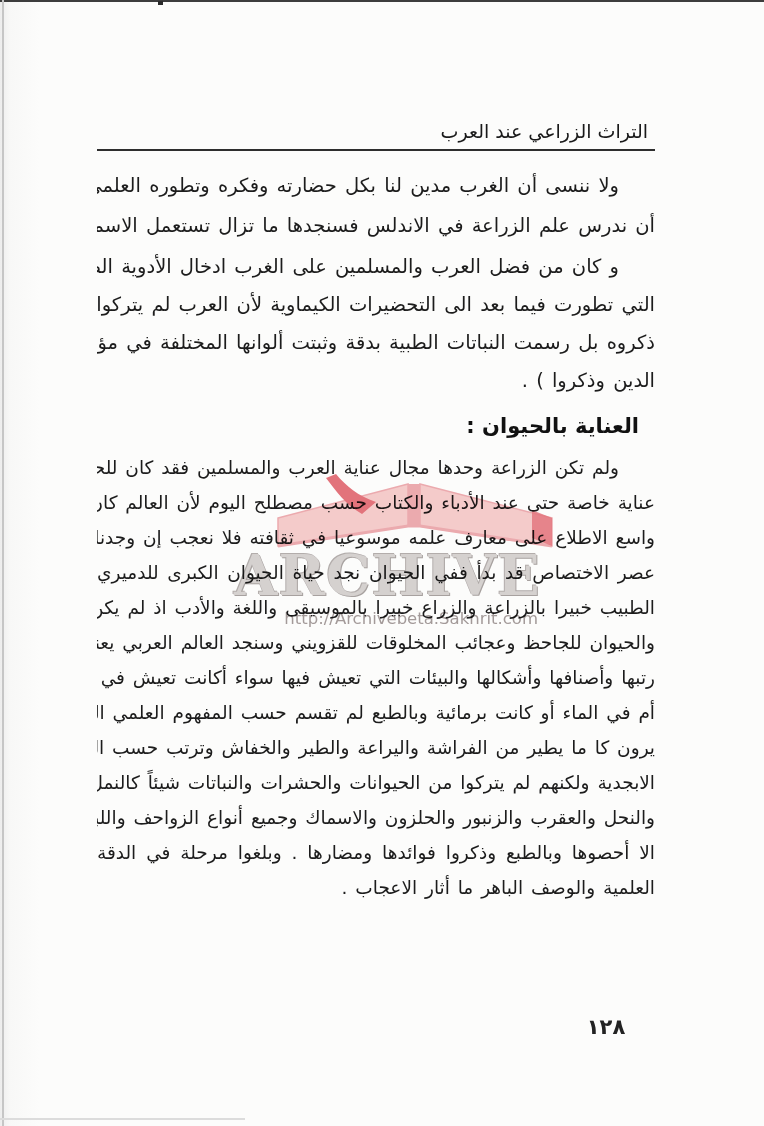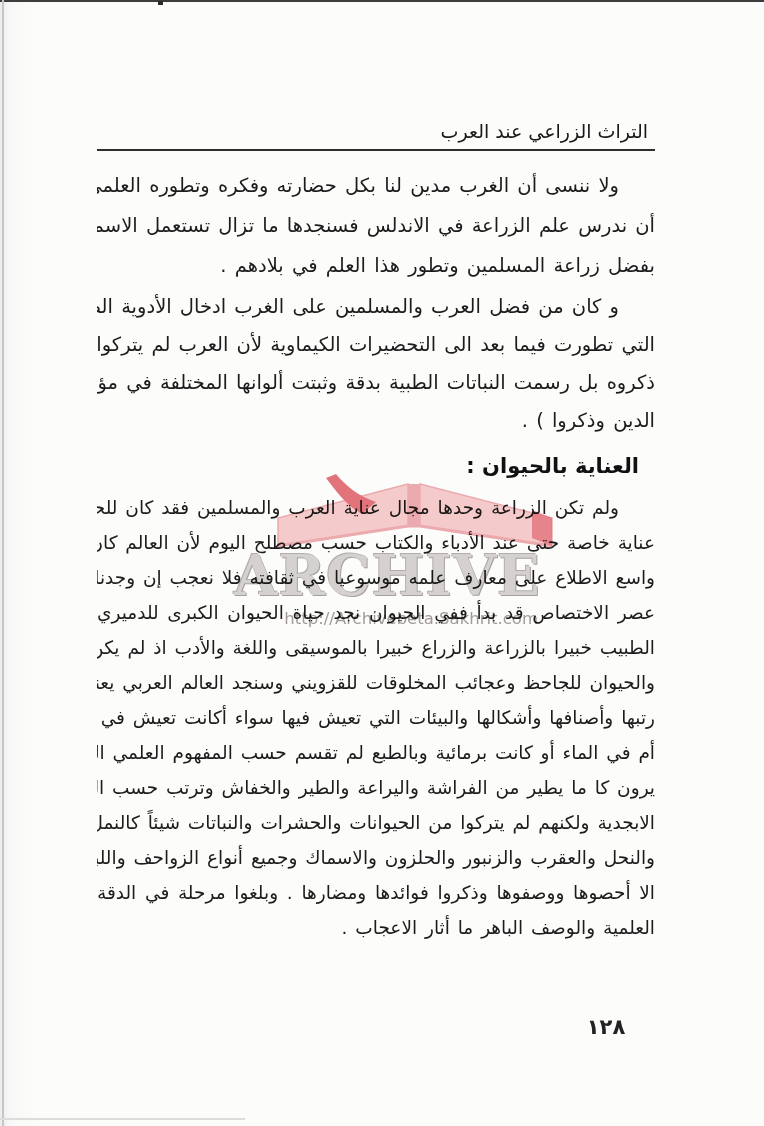--- a/index.html
+++ b/index.html
@@ -69,21 +69,20 @@
   <div class="scan-speck"></div>
 
   <div class="running-head">التراث الزراعي عند العرب</div>
   <div class="head-rule"></div>
 
   <div class="text-block">
 
     <div class="para p1">
       <div class="line indent">ولا ننسى أن الغرب مدين لنا بكل حضارته وفكره وتطوره العلمي ويكفى</div>
       <div class="line">أن ندرس علم الزراعة في الاندلس فسنجدها ما تزال تستعمل الاسماء العربية</div>
-      <div class="line last">بفضل زراعة المسلمين وتطور هذا العلم في بلادهم .</div>
     </div>
 
     <div class="para p2">
       <div class="line indent">و كان من فضل العرب والمسلمين على الغرب ادخال الأدوية الطبية الزراعية</div>
       <div class="line">التي تطورت فيما بعد الى التحضيرات الكيماوية لأن العرب لم يتركوا شيئاً الا</div>
       <div class="line">ذكروه بل رسمت النباتات الطبية بدقة وثبتت ألوانها المختلفة في مؤلف ( رشيد</div>
       <div class="line last">الدين وذكروا ) .</div>
     </div>
 
     <div class="section-heading">العناية بالحيوان :</div>
@@ -93,21 +92,21 @@
       <div class="line">عناية خاصة حتى عند الأدباء والكتاب حسب مصطلح اليوم لأن العالم كان</div>
       <div class="line">واسع الاطلاع على معارف علمه موسوعيا في ثقافته فلا نعجب إن وجدنا العالم</div>
       <div class="line">عصر الاختصاص قد بدأ ففي الحيوان نجد حياة الحيوان الكبرى للدميري</div>
       <div class="line">الطبيب خبيرا بالزراعة والزراع خبيرا بالموسيقى واللغة والأدب اذ لم يكن</div>
       <div class="line">والحيوان للجاحظ وعجائب المخلوقات للقزويني وسنجد العالم العربي يعنى</div>
       <div class="line">رتبها وأصنافها وأشكالها والبيئات التي تعيش فيها سواء أكانت تعيش في البر</div>
       <div class="line">أم في الماء أو كانت برمائية وبالطبع لم تقسم حسب المفهوم العلمي الحديث فهم</div>
       <div class="line">يرون كا ما يطير من الفراشة واليراعة والطير والخفاش وترتب حسب الحروف</div>
       <div class="line">الابجدية ولكنهم لم يتركوا من الحيوانات والحشرات والنباتات شيئاً كالنمل</div>
       <div class="line">والنحل والعقرب والزنبور والحلزون والاسماك وجميع أنواع الزواحف واللبائن</div>
-      <div class="line">الا أحصوها ووصفوها وذكروا فوائدها ومضارها . وبلغوا مرحلة في الدقة</div>
+      <div class="line">الا أحصوها وبالطبع وذكروا فوائدها ومضارها . وبلغوا مرحلة في الدقة</div>
       <div class="line last">العلمية والوصف الباهر ما أثار الاعجاب .</div>
     </div>
 
   </div>
 
   <div class="page-number">١٢٨</div>
 
   <div class="watermark">
     <svg class="wm-book" viewBox="0 0 278 80" xmlns="http://www.w3.org/2000/svg">
       <path d="M2,44 L132,10 L132,52 L2,72 Z" stroke-width="1.5" stroke="#eb9aa0" fill="#f6c3c3"></path>

